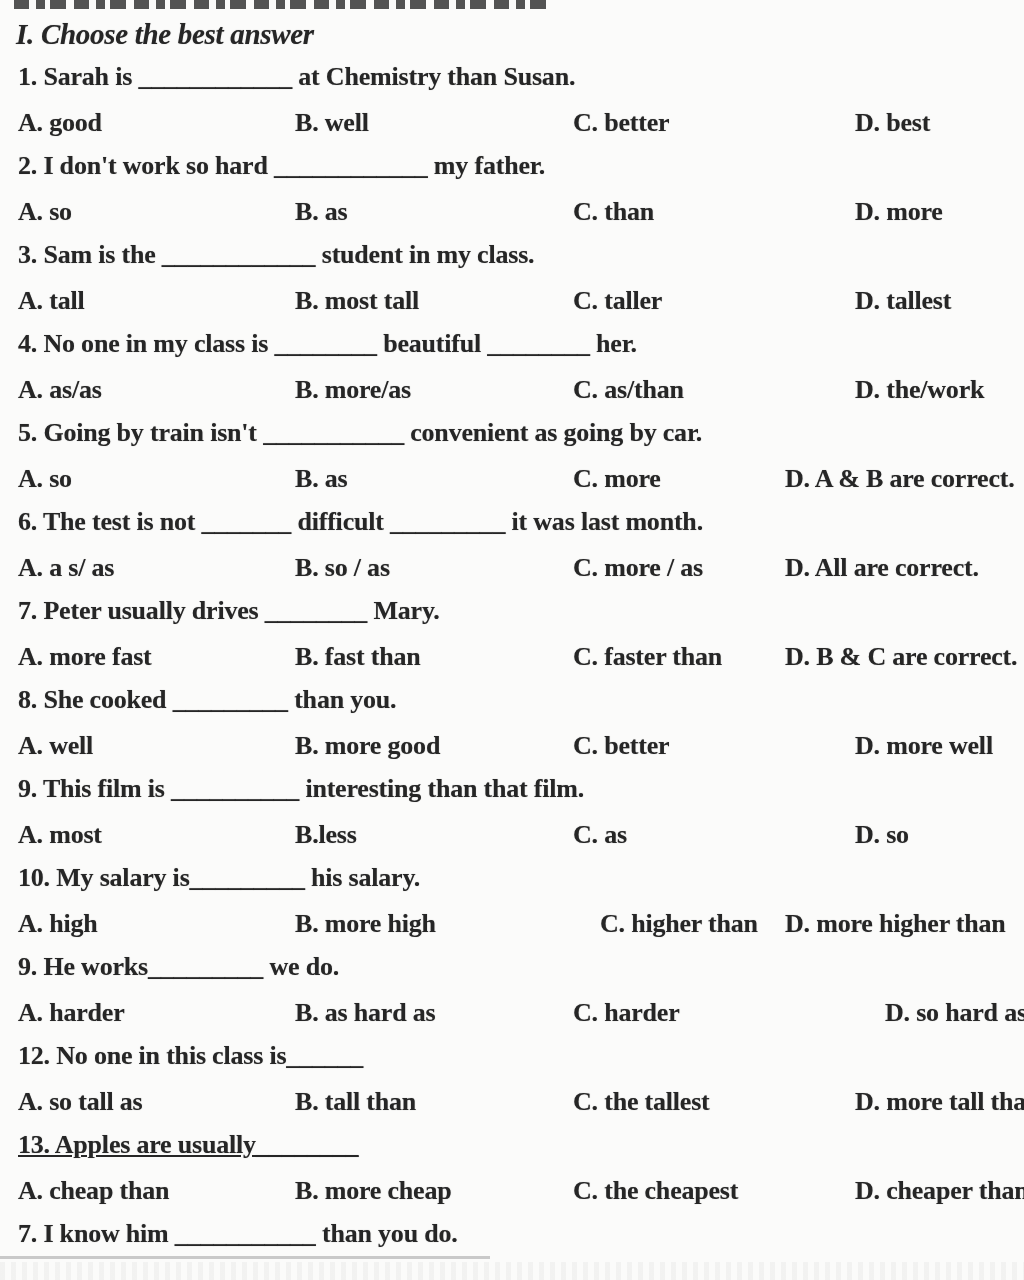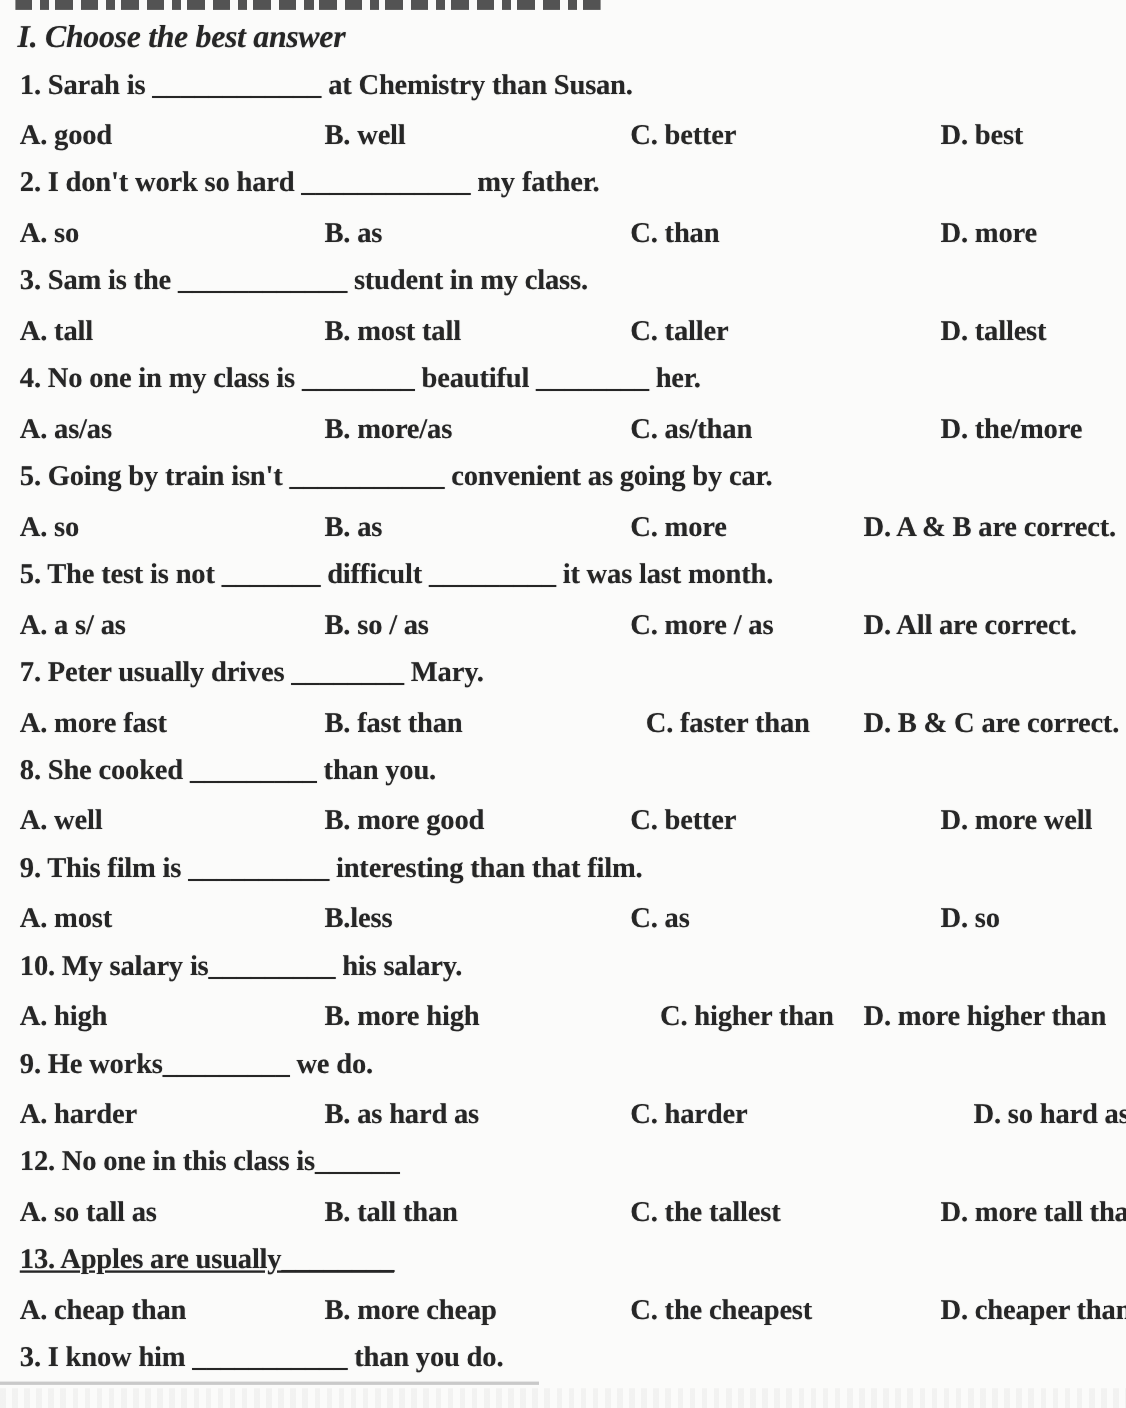--- a/index.html
+++ b/index.html
@@ -77,35 +77,35 @@
       <div class="opt" style="top: 197px; left: 855px;">D. more</div>
       <div class="q-line" style="top: 240px;">3. Sam is the ____________ student in my class.</div>
       <div class="opt" style="top: 286px; left: 18px;">A. tall</div>
       <div class="opt" style="top: 286px; left: 295px;">B. most tall</div>
       <div class="opt" style="top: 286px; left: 573px;">C. taller</div>
       <div class="opt" style="top: 286px; left: 855px;">D. tallest</div>
       <div class="q-line" style="top: 329px;">4. No one in my class is ________ beautiful ________ her.</div>
       <div class="opt" style="top: 375px; left: 18px;">A. as/as</div>
       <div class="opt" style="top: 375px; left: 295px;">B. more/as</div>
       <div class="opt" style="top: 375px; left: 573px;">C. as/than</div>
-      <div class="opt" style="top: 375px; left: 855px;">D. the/more</div>
+      <div class="opt" style="top: 375px; left: 855px;">D. the/work</div>
       <div class="q-line" style="top: 418px;">5. Going by train isn't ___________ convenient as going by car.</div>
       <div class="opt" style="top: 464px; left: 18px;">A. so</div>
       <div class="opt" style="top: 464px; left: 295px;">B. as</div>
       <div class="opt" style="top: 464px; left: 573px;">C. more</div>
       <div class="opt" style="top: 464px; left: 785px;">D. A &amp; B are correct.</div>
-      <div class="q-line" style="top: 507px;">5. The test is not _______ difficult _________ it was last month.</div>
+      <div class="q-line" style="top: 507px;">6. The test is not _______ difficult _________ it was last month.</div>
       <div class="opt" style="top: 553px; left: 18px;">A. a s/ as</div>
       <div class="opt" style="top: 553px; left: 295px;">B. so / as</div>
       <div class="opt" style="top: 553px; left: 573px;">C. more / as</div>
       <div class="opt" style="top: 553px; left: 785px;">D. All are correct.</div>
       <div class="q-line" style="top: 596px;">7. Peter usually drives ________ Mary.</div>
       <div class="opt" style="top: 642px; left: 18px;">A. more fast</div>
       <div class="opt" style="top: 642px; left: 295px;">B. fast than</div>
-      <div class="opt" style="top: 642px; left: 573px; margin-left: 14px;">C. faster than</div>
+      <div class="opt" style="top: 642px; left: 573px;">C. faster than</div>
       <div class="opt" style="top: 642px; left: 785px;">D. B &amp; C are correct.</div>
       <div class="q-line" style="top: 685px;">8. She cooked _________ than you.</div>
       <div class="opt" style="top: 731px; left: 18px;">A. well</div>
       <div class="opt" style="top: 731px; left: 295px;">B. more good</div>
       <div class="opt" style="top: 731px; left: 573px;">C. better</div>
       <div class="opt" style="top: 731px; left: 855px;">D. more well</div>
       <div class="q-line" style="top: 774px;">9. This film is __________ interesting than that film.</div>
       <div class="opt" style="top: 820px; left: 18px;">A. most</div>
       <div class="opt" style="top: 820px; left: 295px;">B.less</div>
       <div class="opt" style="top: 820px; left: 573px;">C. as</div>
@@ -123,17 +123,17 @@
       <div class="q-line" style="top: 1041px;">12. No one in this class is______</div>
       <div class="opt" style="top: 1087px; left: 18px;">A. so tall as</div>
       <div class="opt" style="top: 1087px; left: 295px;">B. tall than</div>
       <div class="opt" style="top: 1087px; left: 573px;">C. the tallest</div>
       <div class="opt" style="top: 1087px; left: 855px;">D. more tall than</div>
       <div class="q-line" style="top: 1130px; text-decoration: underline;">13. Apples are usually________</div>
       <div class="opt" style="top: 1176px; left: 18px;">A. cheap than</div>
       <div class="opt" style="top: 1176px; left: 295px;">B. more cheap</div>
       <div class="opt" style="top: 1176px; left: 573px;">C. the cheapest</div>
       <div class="opt" style="top: 1176px; left: 855px;">D. cheaper than</div>
-      <div class="q-line" style="top: 1219px;">3. I know him ___________ than you do.</div>
+      <div class="q-line" style="top: 1219px;">7. I know him ___________ than you do.</div>
     </div>
   <div class="bottom-line"></div>
   <div class="bottom-noise"></div>
 </div>
 
 </body></html>

